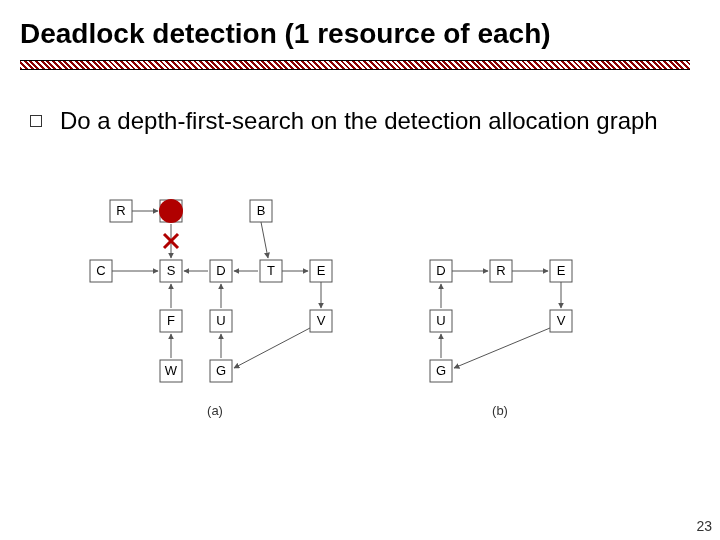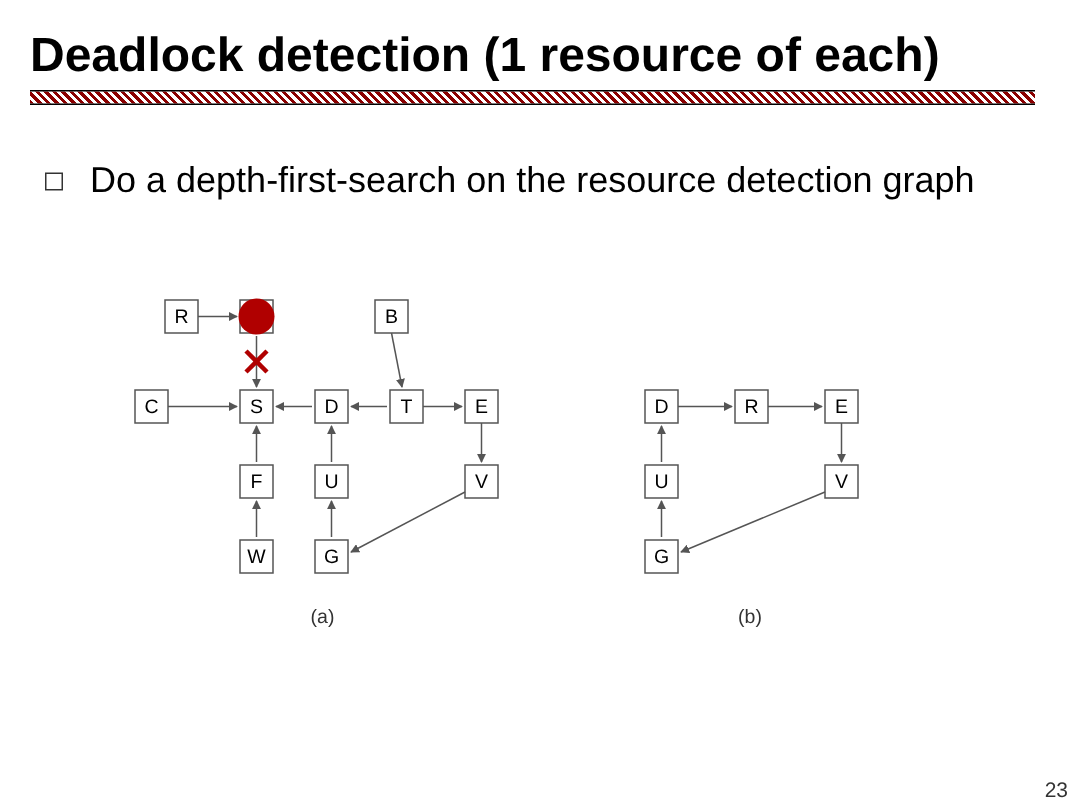--- a/index.html
+++ b/index.html
@@ -8,21 +8,21 @@
     width: 720px;
     height: 540px;
     background: #fff;
     font-family: "Comic Sans MS", "Comic Sans", cursive, sans-serif;
     position: relative;
   }
   .title {
     position: absolute;
     left: 20px;
     top: 18px;
-    font-size: 32px;
+    font-size: 28px;
     font-weight: bold;
     color: #000;
   }
   .rule {
     position: absolute;
     left: 20px;
     top: 60px;
     width: 670px;
     height: 8px;
   }
@@ -84,21 +84,21 @@
 <body>
 
 <div class="title">Deadlock detection (1 resource of each)</div>
 
 <div class="rule">
   <div class="rule-pattern"></div>
 </div>
 
 <div class="bullet-row">
   <div class="bullet-mark"></div>
-  <div class="bullet-text">Do a depth-first-search on the resource detection graph</div>
+  <div class="bullet-text">Do a depth-first-search on the detection allocation graph</div>
 </div>
 
 <div class="diagram">
   <svg width="560" height="260" viewBox="0 0 560 260">
     <defs>
       <marker id="arrow" viewBox="0 0 10 10" refX="9" refY="5" markerWidth="6" markerHeight="6" orient="auto-start-reverse">
         <path d="M 0 0 L 10 5 L 0 10 z" fill="#555"></path>
       </marker>
     </defs>
 

